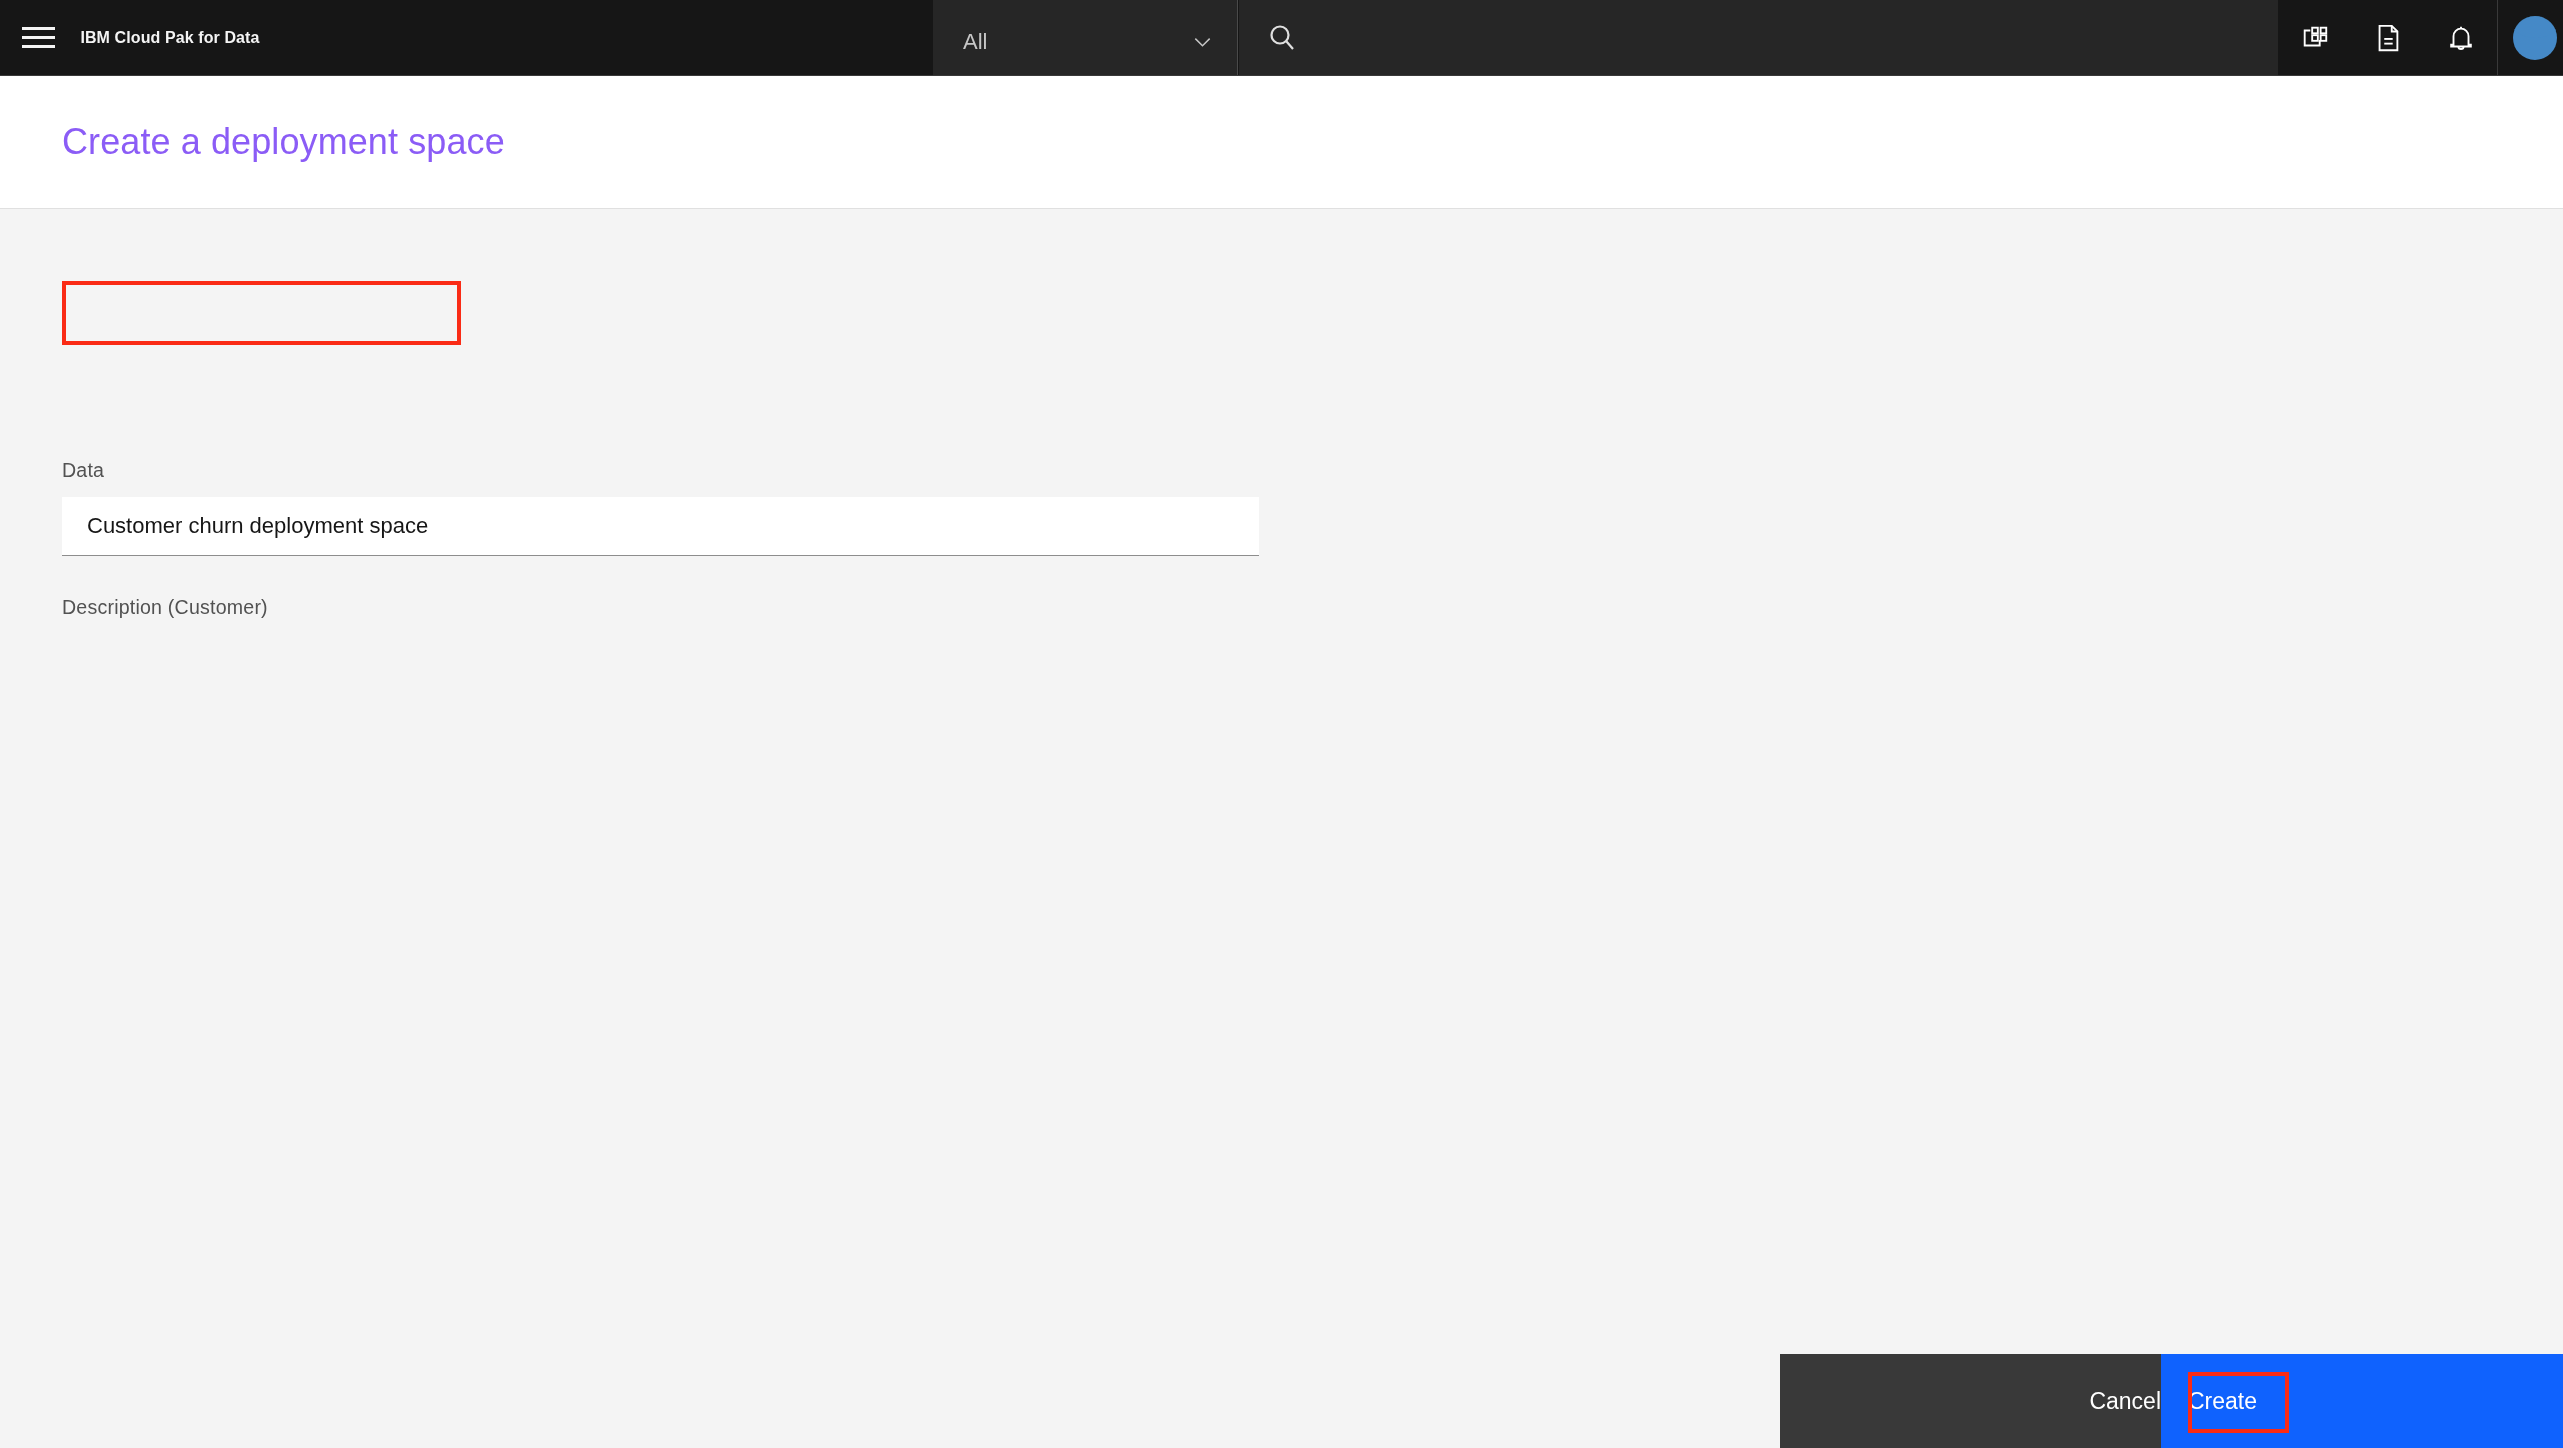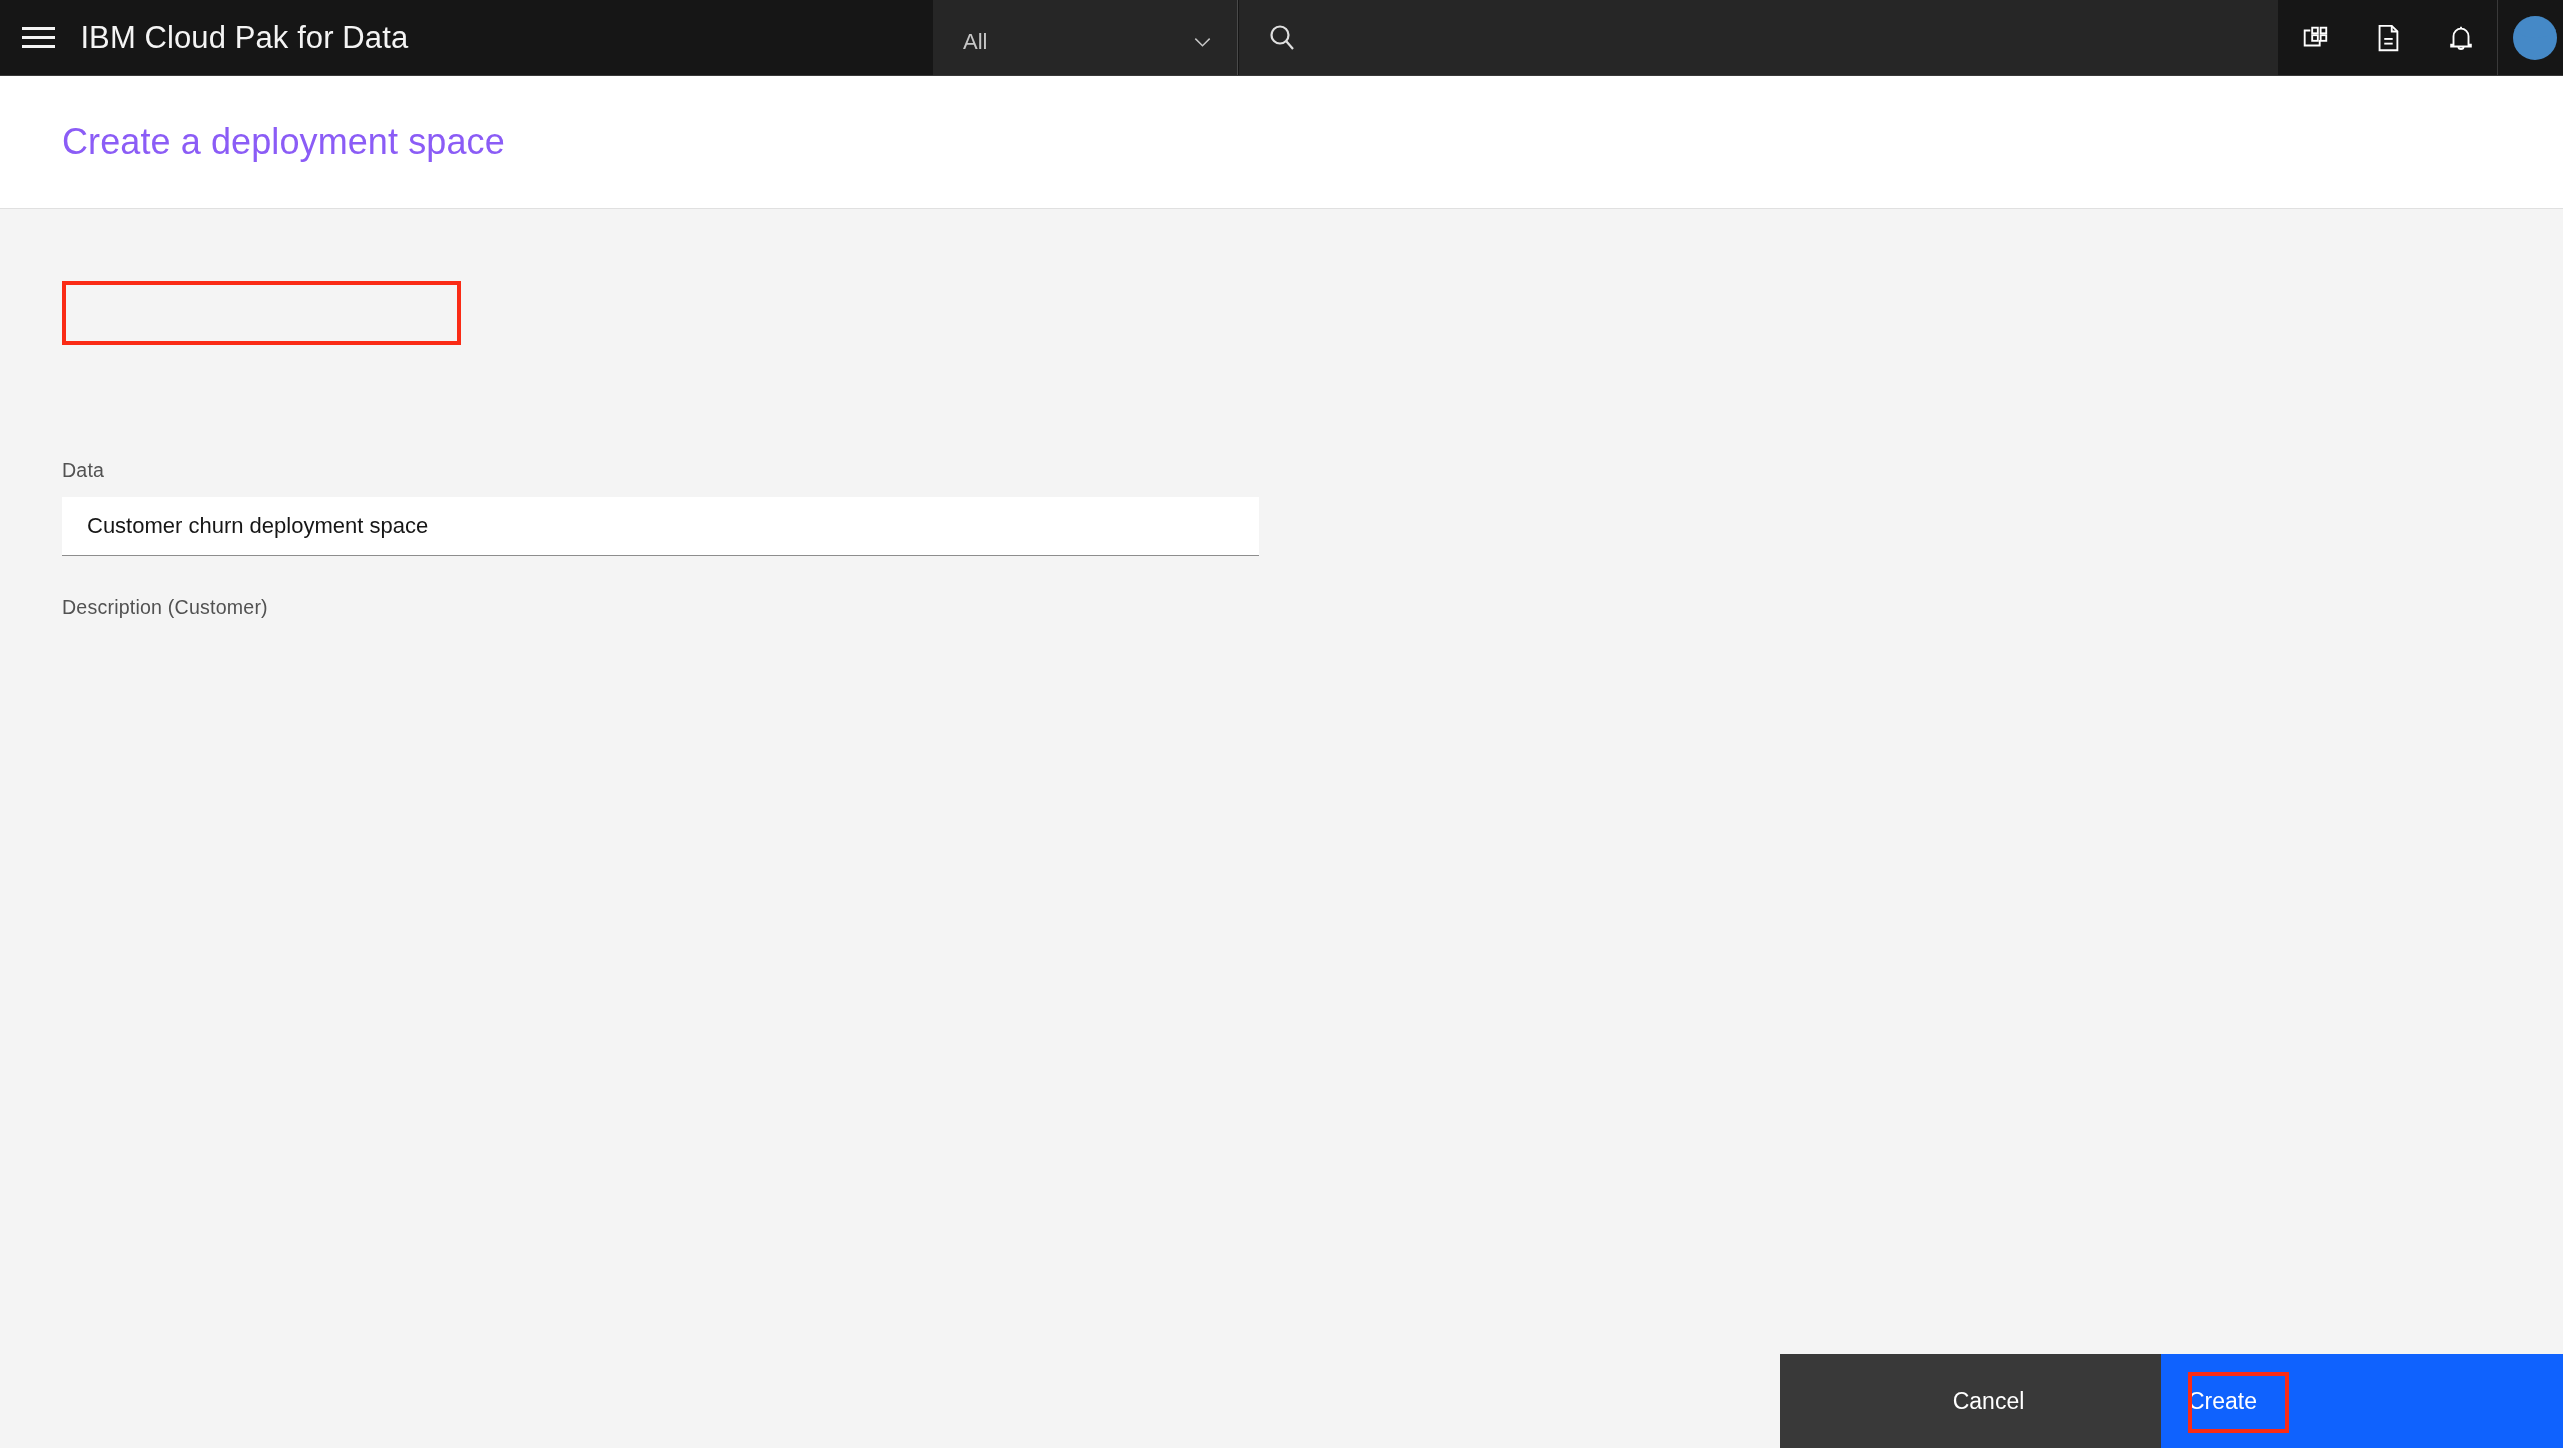--- a/index.html
+++ b/index.html
@@ -35,22 +35,22 @@
   .hamburger-btn .bars span {
     display: block;
     height: 2.7px;
     background: #f4f4f4;
     margin: 6.2px 0;
     border-radius: 0;
   }
   .brand-title {
     display: flex;
     align-items: center;
-    font-size: 31px;
-    font-weight: 400;
+    font-size: 16px;
+    font-weight: 700;
     color: #f4f4f4;
     letter-spacing: 0.1px;
     padding-left: 4.4px;
     white-space: nowrap;
   }
   .header-spacer { flex: 1 1 auto; }
 
   .scope-select {
     position: absolute;
     left: 933px; top: 0;
@@ -246,21 +246,21 @@
     justify-content: flex-end;
   }
   .btn-cancel {
     width: 381px;
     height: 95px;
     background: #393939;
     color: #ffffff;
     border: none;
     font-family: "Liberation Sans", sans-serif;
     font-size: 23px;
-    text-align: center;
+    text-align: right;
     padding-left: 36px;
     cursor: pointer;
   }
   .btn-create {
     width: 402px;
     height: 95px;
     background: #0f62fe;
     color: #ffffff;
     border: none;
     font-family: "Liberation Sans", sans-serif;

